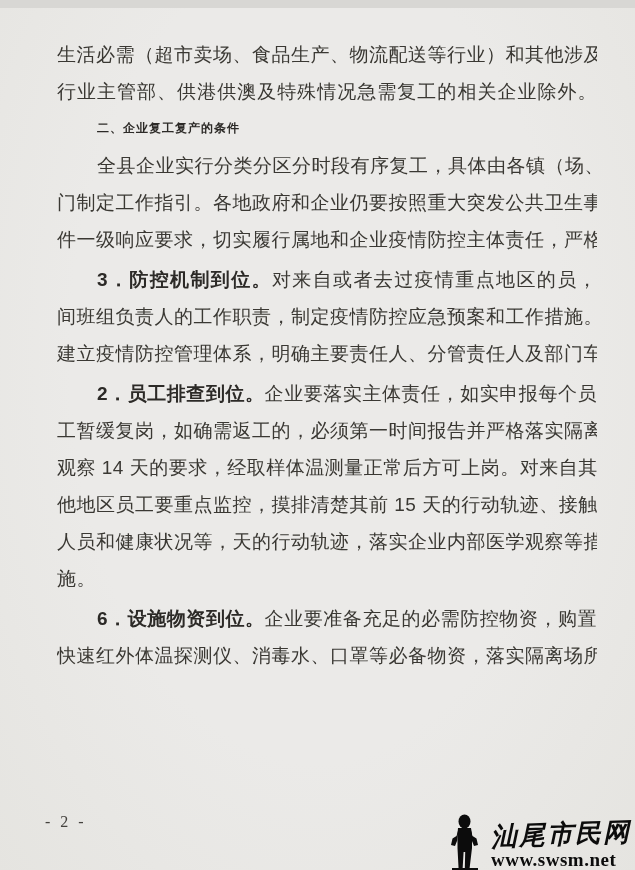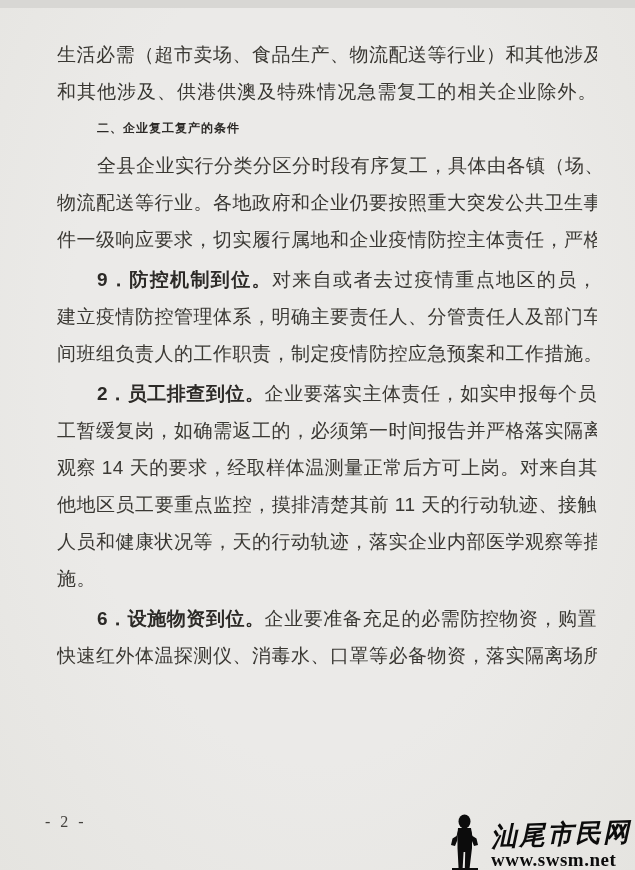--- a/index.html
+++ b/index.html
@@ -84,36 +84,36 @@
     white-space: nowrap;
   }
 </style>
 </head>
 <body>
 
 <div class="page">
   <div class="content">
 
     <div class="line fill"><span>生活必需（超市卖场、食品生产、物流配送等行业）和其他涉及</span></div>
-    <div class="line fill"><span>和其他涉及、供港供澳及特殊情况急需复工的相关企业除外。</span></div>
+    <div class="line fill"><span>行业主管部、供港供澳及特殊情况急需复工的相关企业除外。</span></div>
 
     <div class="line ind heading"><span>二、企业复工复产的条件</span></div>
 
     <div class="line fill ind"><span>全县企业实行分类分区分时段有序复工，具体由各镇（场、</span></div>
-    <div class="line fill"><span>物流配送等行业。各地政府和企业仍要按照重大突发公共卫生事</span></div>
+    <div class="line fill"><span>门制定工作指引。各地政府和企业仍要按照重大突发公共卫生事</span></div>
     <div class="line fill"><span>件一级响应要求，切实履行属地和企业疫情防控主体责任，严格</span></div>
 
-    <div class="line fill ind gap"><span class="lead-bold">9．防控机制到位。</span><span>对来自或者去过疫情重点地区的员，</span></div>
+    <div class="line fill ind gap"><span class="lead-bold">3．防控机制到位。</span><span>对来自或者去过疫情重点地区的员，</span></div>
+    <div class="line fill"><span>间班组负责人的工作职责，制定疫情防控应急预案和工作措施。</span></div>
     <div class="line fill"><span>建立疫情防控管理体系，明确主要责任人、分管责任人及部门车</span></div>
-    <div class="line fill"><span>间班组负责人的工作职责，制定疫情防控应急预案和工作措施。</span></div>
 
     <div class="line fill ind gap"><span class="lead-bold">2．员工排查到位。</span><span>企业要落实主体责任，如实申报每个员</span></div>
     <div class="line fill"><span>工暂缓复岗，如确需返工的，必须第一时间报告并严格落实隔离</span></div>
     <div class="line fill"><span>观察 14 天的要求，经取样体温测量正常后方可上岗。对来自其</span></div>
-    <div class="line fill"><span>他地区员工要重点监控，摸排清楚其前 11 天的行动轨迹、接触</span></div>
+    <div class="line fill"><span>他地区员工要重点监控，摸排清楚其前 15 天的行动轨迹、接触</span></div>
     <div class="line fill"><span>人员和健康状况等，天的行动轨迹，落实企业内部医学观察等措</span></div>
     <div class="line"><span>施。</span></div>
 
     <div class="line fill ind gap"><span class="lead-bold">6．设施物资到位。</span><span>企业要准备充足的必需防控物资，购置</span></div>
     <div class="line fill"><span>快速红外体温探测仪、消毒水、口罩等必备物资，落实隔离场所。</span></div>
 
   </div>
 
   <div class="page-number">- 2 -</div>
 

